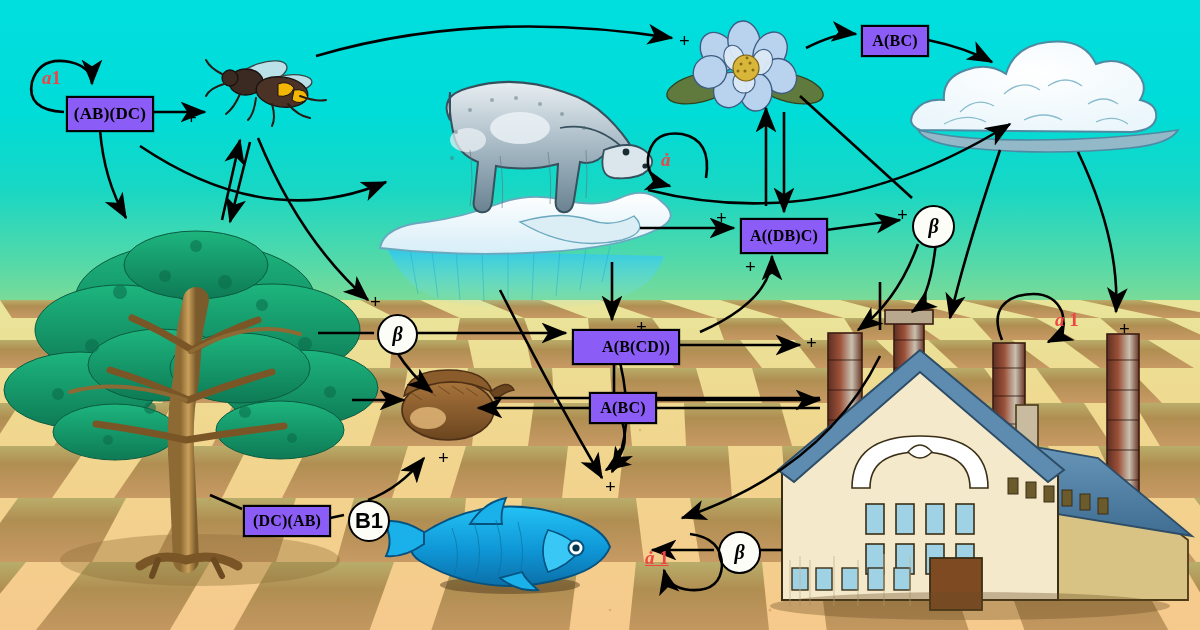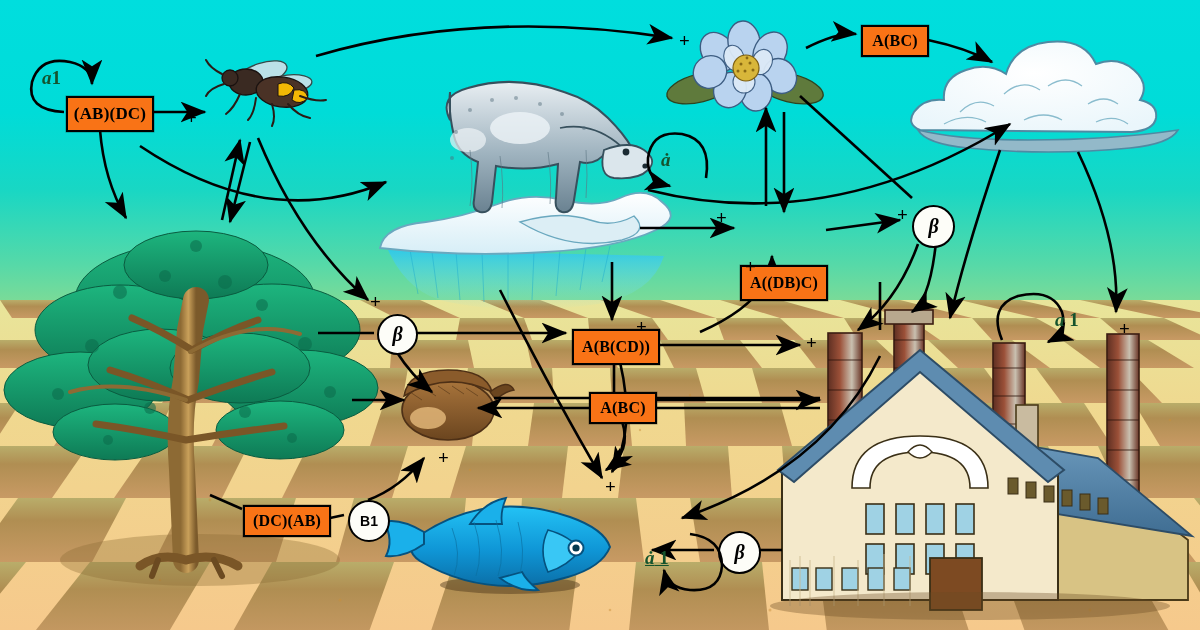--- a/index.html
+++ b/index.html
@@ -14,39 +14,39 @@
     background:linear-gradient(to bottom,
       #00dede 0%, #00dcd8 18%, #18d7c4 30%,
       #56d9a8 42%, #95dc8c 52%, #c6e07e 60%,
       #ecdf72 68%, #f4d477 74%, #f4c97e 82%, #f2bd80 100%);
   }
   
   .floor{position:absolute;left:0;top:300px;width:1200px;height:330px;overflow:hidden;}
   .floor svg{display:block;}
   
   .box{
-    position:absolute;background:#f97316;border:2.2px solid #000;
+    position:absolute;background:#8b5cf6;border:2.2px solid #000;
     font-family:"Liberation Serif", serif;font-weight:700;
     display:flex;align-items:center;justify-content:center;
     letter-spacing:.2px;color:#000;white-space:nowrap;
     box-shadow:0 0 0 .5px rgba(0,0,0,.35);
   }
   .circ{
     position:absolute;background:#fdfdf8;border:2.4px solid #000;border-radius:50%;
     display:flex;align-items:center;justify-content:center;color:#000;
   }
   .circ.beta{font-family:"Liberation Serif", serif;font-style:italic;font-weight:700;}
   .circ.b1{font-family:"Liberation Sans", sans-serif;font-weight:700;}
   .plus{
     position:absolute;font-family:"Liberation Serif", serif;font-weight:700;
     color:#000;line-height:1;user-select:none;
   }
   .loop-lbl{
     position:absolute;font-family:"Liberation Serif", serif;
-    font-style:italic;font-weight:700;color:#14532d;white-space:nowrap;line-height:1;
+    font-style:italic;font-weight:700;color:#ef4444;white-space:nowrap;line-height:1;
   }
   .loop-lbl .up{font-style:normal;}
   
   .art{position:absolute;}
   .edges{position:absolute;inset:0;pointer-events:none;}
   .nodes{position:absolute;inset:0;}
 </style>
 </head>
 <body>
 
@@ -548,25 +548,25 @@
   <div class="nodes">
 
     <div class="box" style="left:66px;top:96px;width:84px;height:32px;font-size:17px;">
       <span>(AB)(DC)</span>
     </div>
 
     <div class="box" style="left:861px;top:25px;width:64px;height:28px;font-size:16px;">
       <span>A(BC)</span>
     </div>
 
-    <div class="box" style="left:740px;top:218px;width:84px;height:32px;font-size:16px;margin-top:47px;">
+    <div class="box" style="left:740px;top:218px;width:84px;height:32px;font-size:16px;">
       <span>A((DB)C)</span>
     </div>
 
-    <div class="box" style="left:572px;top:329px;width:84px;height:32px;font-size:16px;">
+    <div class="box" style="left:572px;top:329px;width:84px;height:32px;font-size:16px;padding-left:20px;">
       <span>A(B(CD))</span>
     </div>
 
     <div class="box" style="left:589px;top:392px;width:64px;height:28px;font-size:16px;">
       <span>A(BC)</span>
     </div>
 
     <div class="box" style="left:243px;top:505px;width:84px;height:28px;font-size:16px;justify-content:center;">
       <span>(DC)(AB)</span>
     </div>
@@ -576,21 +576,21 @@
     </div>
 
     <div class="circ beta" style="left:912px;top:205px;width:39px;height:39px;font-size:20px;">
       <span>β</span>
     </div>
 
     <div class="circ beta" style="left:718px;top:531px;width:39px;height:39px;font-size:20px;">
       <span>β</span>
     </div>
 
-    <div class="circ b1" style="left:348px;top:500px;width:38px;height:38px;font-size:14px;">
+    <div class="circ b1" style="left:348px;top:500px;width:38px;height:38px;font-size:22px;">
       <span>B1</span>
     </div>
   </div>
 
   <svg class="edges" viewBox="0 0 1200 630">
     <defs>
       <marker id="ah2" markerWidth="12" markerHeight="12" refX="9.4" refY="4" orient="auto" markerUnits="strokeWidth">
         <path d="M0,0 L10,4 L0,8 L2.6,4 z" fill="#000"></path>
       </marker>
     </defs>

